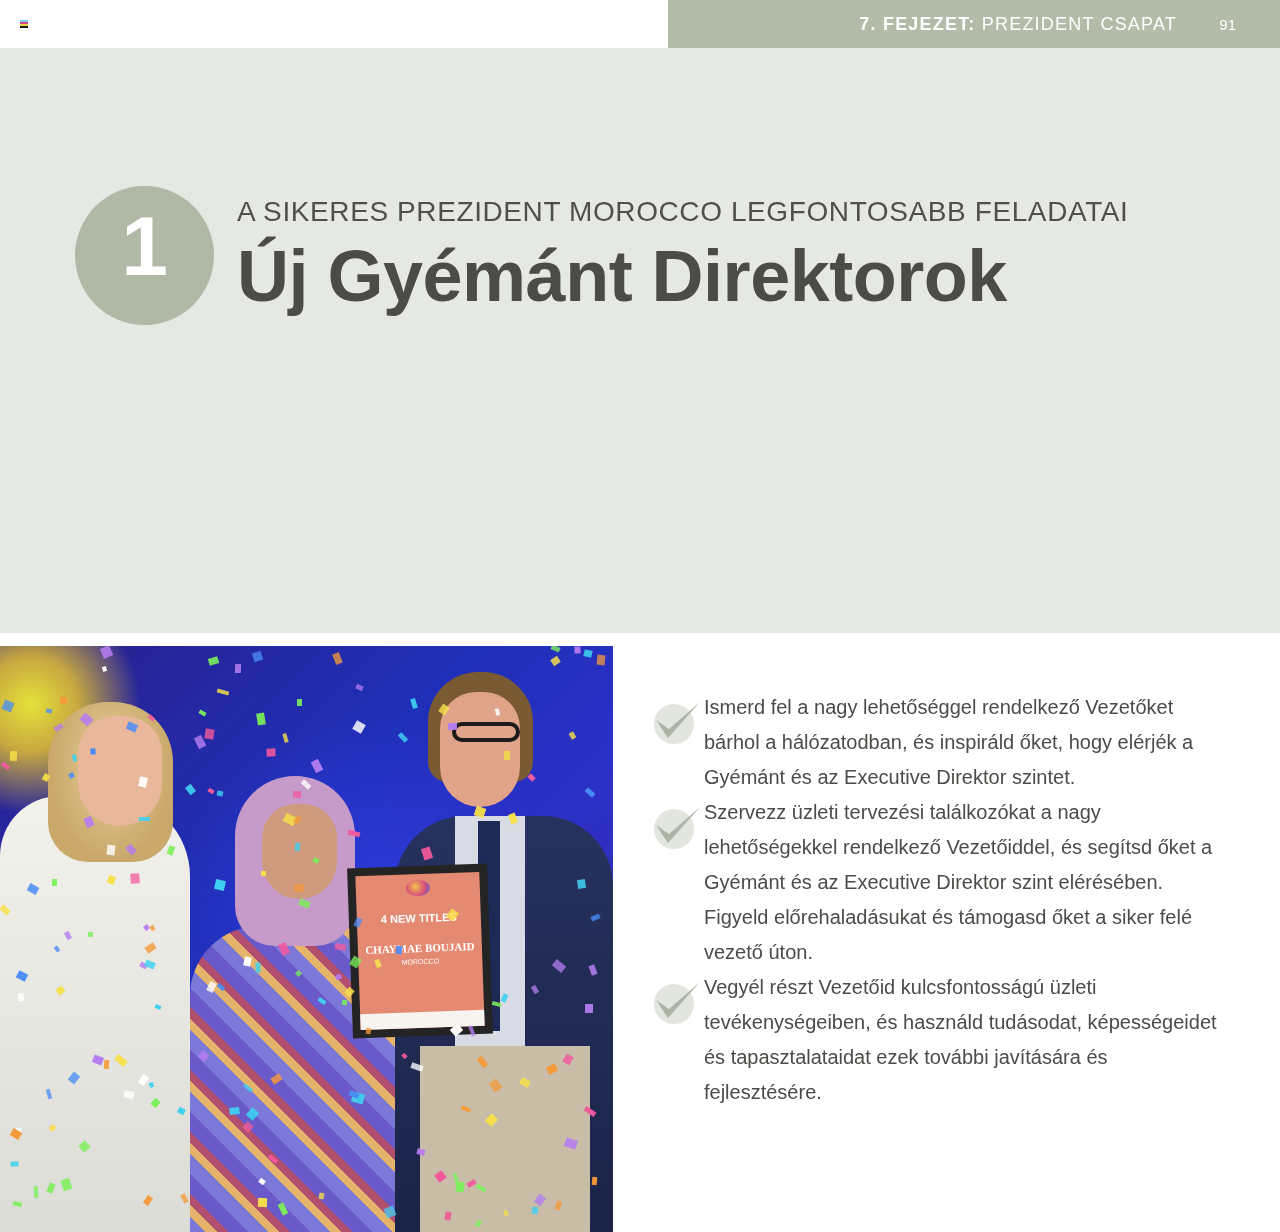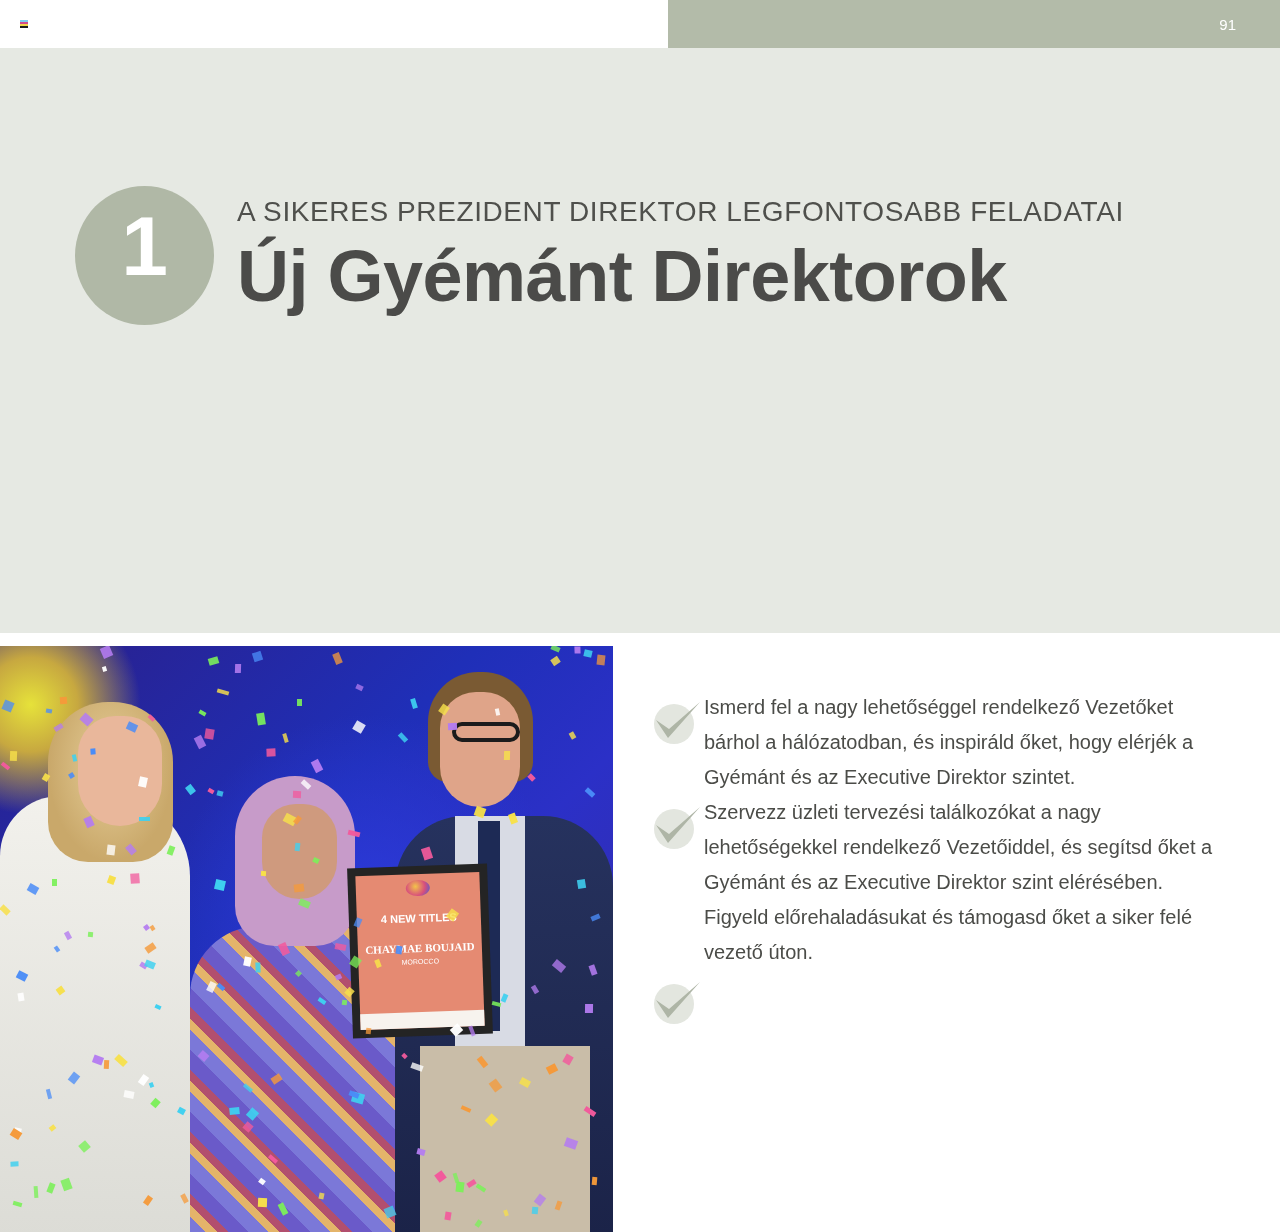--- a/index.html
+++ b/index.html
@@ -62,29 +62,33 @@
 <body>
 
 <div class="topbar">
   <div class="logo">
     <span style="background:#7ecef0"></span>
     <span style="background:#d34b8c"></span>
     <span style="background:#f2d54a"></span>
     <span style="background:#1c1c1c"></span>
   </div>
   <div class="chapter-band">
+    <div class="chapter-label">
+      <b>7. FEJEZET:</b>
+      <span class="light">PREZIDENT CSAPAT</span>
+    </div>
     <div class="page-number">91</div>
   </div>
 </div>
 
 <section class="hero">
   <div class="num-circle">
     <span>1</span>
   </div>
-  <div class="kicker">A SIKERES PREZIDENT DIREKTOR LEGFONTOSABB FELADATAI</div>
+  <div class="kicker">A SIKERES PREZIDENT MOROCCO LEGFONTOSABB FELADATAI</div>
   <h1 class="title">
     <span>Új Gyémánt Direktorok</span><br>
   </h1>
 </section>
 
 <div class="photo" role="img" aria-label="Award ceremony photo with confetti: three people on stage, one holding a certificate">
   <div class="person p-left-body"></div>
   <div class="person p-left-hair"></div>
   <div class="person p-left-face"></div>
   <div class="person p-mid-body"></div>
@@ -302,14 +306,15 @@
     <span>Szervezz üzleti tervezési találkozókat a nagy lehetőségekkel rendelkező Vezetőiddel, és segítsd őket a Gyémánt és az Executive Direktor szint elérésében. Figyeld előrehaladásukat és támogasd őket a siker felé vezető úton.</span>
   </div>
 
   <div class="task">
     <span class="check">
       <span class="disc"></span>
       <svg width="50" height="46" viewBox="0 0 50 46">
           <path d="M4 22 L16 40 L48 4 L17 31 Z" fill="#aeb5a6"></path>
         </svg>
     </span>
+    <span>Vegyél részt Vezetőid kulcsfontosságú üzleti tevékenységeiben, és használd tudásodat, képességeidet és tapasztalataidat ezek további javítására és fejlesztésére.</span>
   </div>
 </section>
 
 </body></html>

